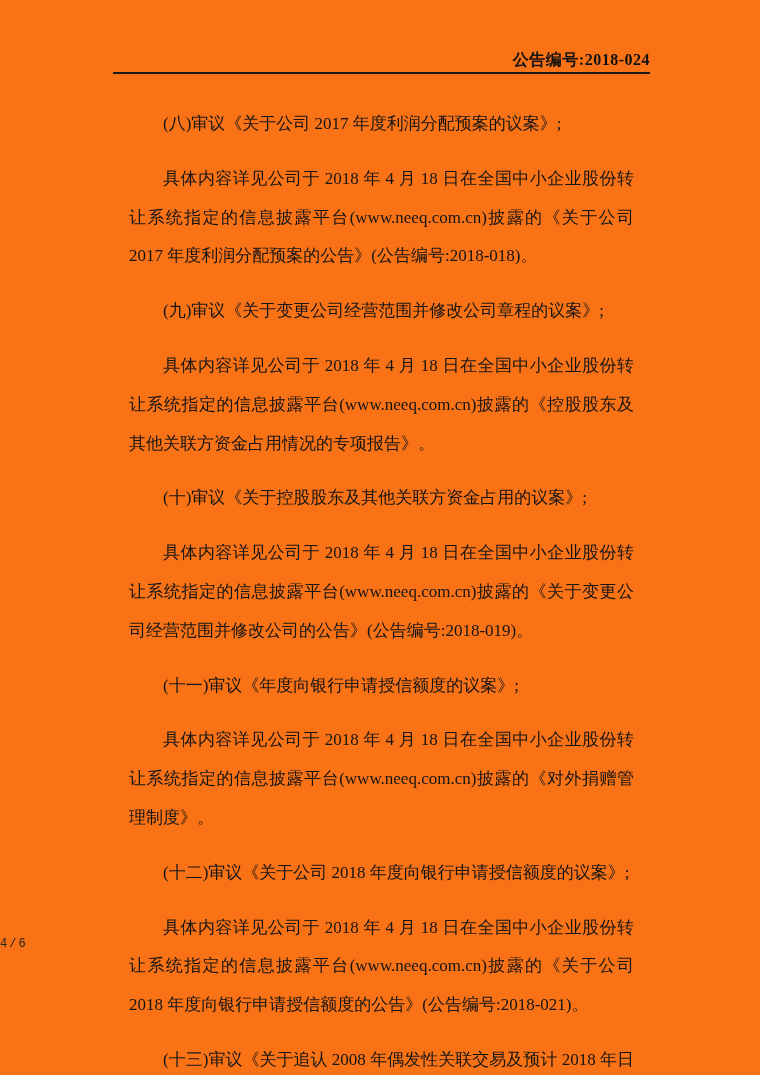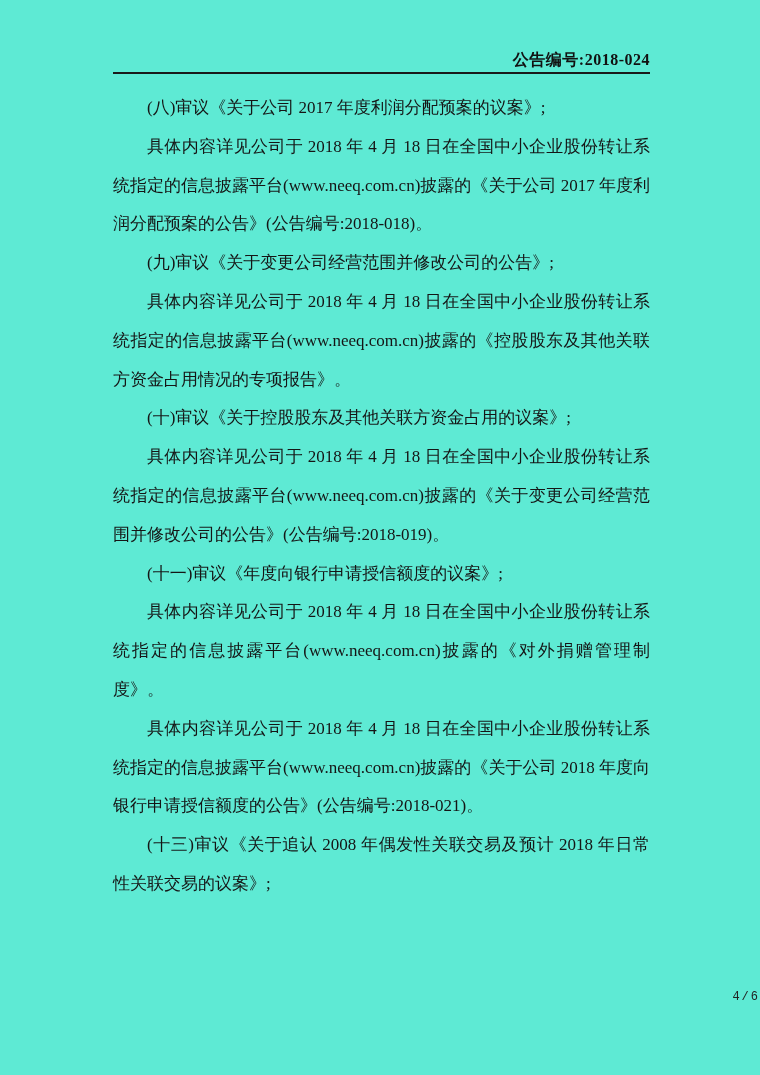--- a/index.html
+++ b/index.html
@@ -4,21 +4,21 @@
 <style>
   * { margin: 0; padding: 0; box-sizing: border-box; }
   html, body { background: #e8e8e8; }
   body { font-family: "Liberation Serif", "DejaVu Serif", serif; }
 
   .page {
     position: relative;
     width: 760px;
     height: 1075px;
     margin: 0 auto;
-    background: #5eead4;
+    background: #f97316;
     color: #111111;
     overflow: hidden;
   }
 
   .doc-header {
     position: absolute;
     top: 50px;
     left: 113px;
     width: 537px;
     text-align: right;
@@ -43,52 +43,53 @@
     left: 113px;
     width: 537px;
     font-size: 17px;
     line-height: 38.8px;
     text-align: justify;
     color: #151515;
   }
 
   .doc-body p {
     text-indent: 2em;
-    margin: 0;
+    margin: 16px;
   }
 
   .doc-footer {
     position: absolute;
-    top: 990px;
+    top: 937px;
     left: 0;
     width: 760px;
-    text-align: right;
+    text-align: left;
     font-size: 12px;
     letter-spacing: 2px;
     color: #222222;
     font-family: "Liberation Mono", "DejaVu Sans Mono", monospace;
   }
 </style>
 </head>
 <body>
 
 <div class="page">
 
   <div class="doc-header">公告编号:2018-024</div>
 
   <div class="header-rule"></div>
 
   <div class="doc-body">
     <p>(八)审议《关于公司 2017 年度利润分配预案的议案》;</p>
     <p>具体内容详见公司于 2018 年 4 月 18 日在全国中小企业股份转让系统指定的信息披露平台(www.neeq.com.cn)披露的《关于公司 2017 年度利润分配预案的公告》(公告编号:2018-018)。</p>
-    <p>(九)审议《关于变更公司经营范围并修改公司的公告》;</p>
+    <p>(九)审议《关于变更公司经营范围并修改公司章程的议案》;</p>
     <p>具体内容详见公司于 2018 年 4 月 18 日在全国中小企业股份转让系统指定的信息披露平台(www.neeq.com.cn)披露的《控股股东及其他关联方资金占用情况的专项报告》。</p>
     <p>(十)审议《关于控股股东及其他关联方资金占用的议案》;</p>
     <p>具体内容详见公司于 2018 年 4 月 18 日在全国中小企业股份转让系统指定的信息披露平台(www.neeq.com.cn)披露的《关于变更公司经营范围并修改公司的公告》(公告编号:2018-019)。</p>
     <p>(十一)审议《年度向银行申请授信额度的议案》;</p>
     <p>具体内容详见公司于 2018 年 4 月 18 日在全国中小企业股份转让系统指定的信息披露平台(www.neeq.com.cn)披露的《对外捐赠管理制度》。</p>
+    <p>(十二)审议《关于公司 2018 年度向银行申请授信额度的议案》;</p>
     <p>具体内容详见公司于 2018 年 4 月 18 日在全国中小企业股份转让系统指定的信息披露平台(www.neeq.com.cn)披露的《关于公司 2018 年度向银行申请授信额度的公告》(公告编号:2018-021)。</p>
     <p>(十三)审议《关于追认 2008 年偶发性关联交易及预计 2018 年日常性关联交易的议案》;</p>
   </div>
 
   <div class="doc-footer">4/6</div>
 
 </div>
 
 </body></html>

